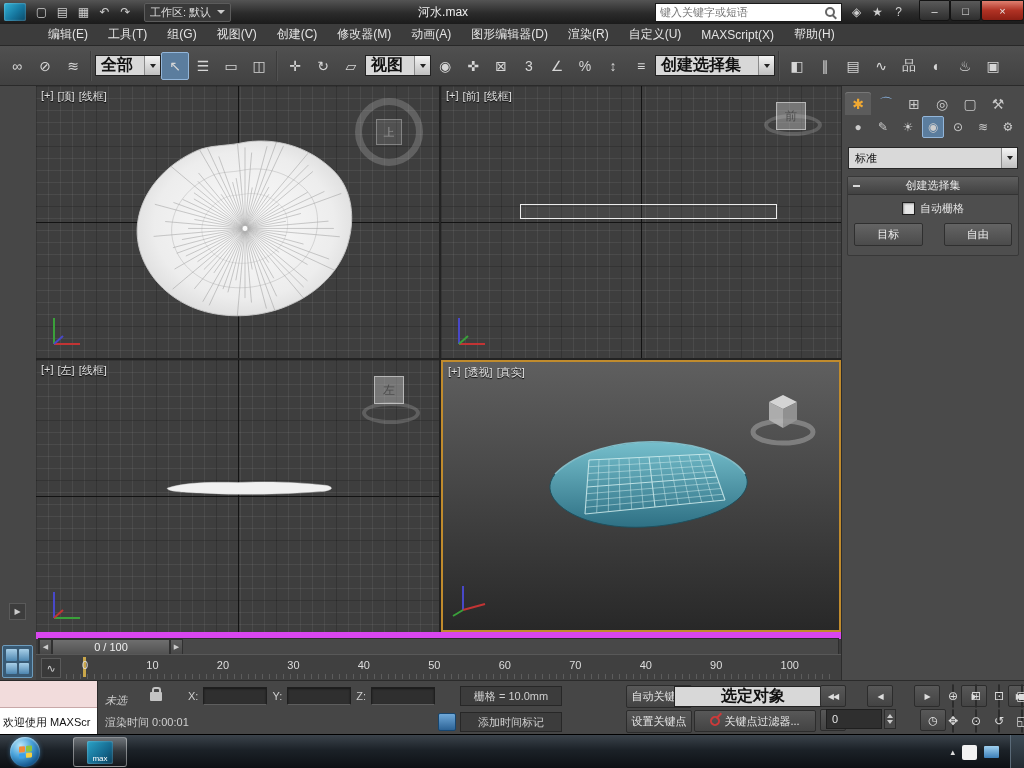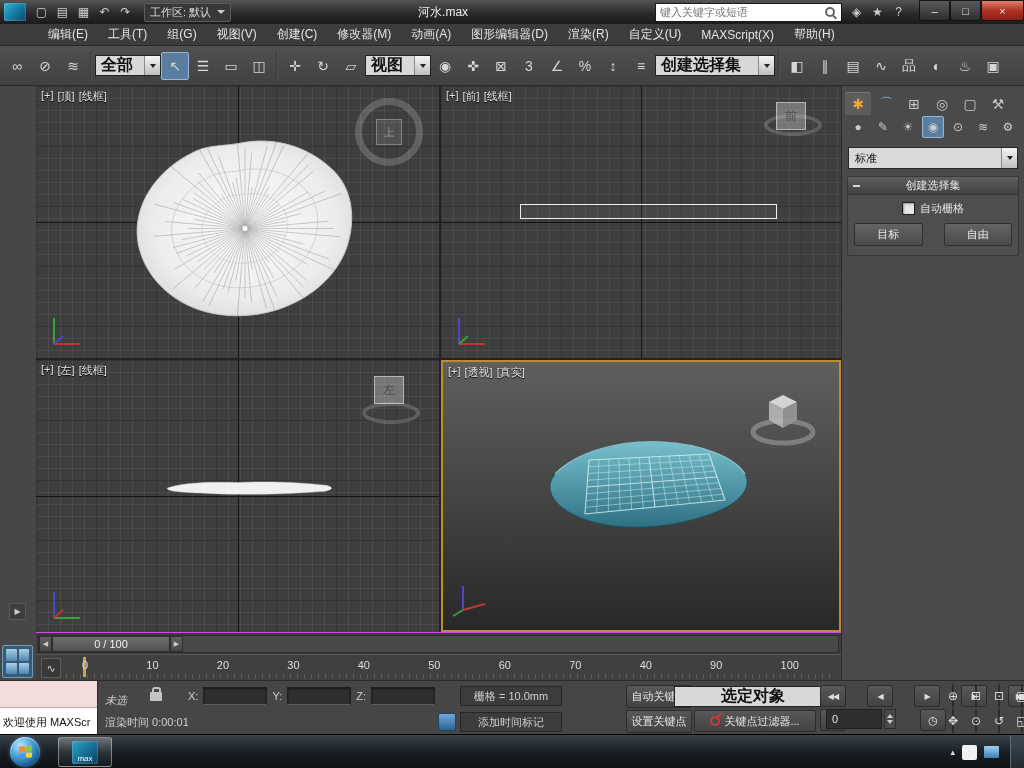--- a/index.html
+++ b/index.html
@@ -117,21 +117,21 @@
   .obj-btns{display:flex;gap:21px;justify-content:center;padding:5px 6px 9px;}
   .obj-btn{width:77px;height:21px;display:flex;align-items:center;justify-content:center;
     background:linear-gradient(#646464,#4b4b4b);border:1px solid #2f2f2f;border-radius:2px;color:#ececec;}
   .name-row{display:flex;align-items:center;gap:5px;padding:7px 6px 9px;}
   .name-input{flex:1;height:18px;background:#2f2f2f;border:1px solid #1d1d1d;border-bottom-color:#5a5a5a;
     box-shadow:inset 0 1px 3px rgba(0,0,0,.55);}
   .color-swatch{width:18px;height:18px;background:#ececec;border:1px solid #141414;}
 
   
   .timeslider{position:absolute;left:36px;top:632px;width:805px;height:22px;background:#3c3c3c;
-    border-top:1px solid #d946ef;display:flex;align-items:center;padding:0 2px;box-sizing:border-box;}
+    border-top:7px solid #d946ef;display:flex;align-items:center;padding:0 2px;box-sizing:border-box;}
   .ts-track{flex:1;height:16px;background:#484848;border:1px solid #2e2e2e;display:flex;align-items:center;}
   .ts-prev,.ts-next{width:13px;height:16px;background:linear-gradient(#606060,#474747);border:1px solid #303030;
     box-sizing:border-box;color:#ccc;font-size:8px;display:flex;align-items:center;justify-content:center;}
   .ts-handle{width:118px;height:16px;background:linear-gradient(#6e6e6e,#525252);border:1px solid #303030;
     box-sizing:border-box;color:#f0f0f0;font-size:11px;display:flex;align-items:center;justify-content:center;}
   .trackbar{position:absolute;left:36px;top:654px;width:805px;height:26px;background:#404040;
     border-top:1px solid #585858;box-sizing:border-box;}
   .mce-btn{position:absolute;left:5px;top:3px;width:18px;height:18px;border:1px solid #5a5a5a;background:#393939;
     color:#ccc;font-size:11px;display:flex;align-items:center;justify-content:center;}
   .tb-ticks{position:absolute;left:46px;right:42px;top:4px;display:flex;justify-content:space-between;
@@ -193,21 +193,21 @@
   .start-orb{width:30px;height:30px;margin-left:10px;border-radius:50%;
     background:radial-gradient(circle at 35% 28%,#b8e6fa,#47a0d8 40%,#175a90 72%,#0a2f4e);
     box-shadow:inset 0 1px 2px rgba(255,255,255,.6),0 0 4px rgba(80,160,220,.5);
     display:flex;align-items:center;justify-content:center;}
   .flag{width:13px;height:12px;display:grid;grid-template-columns:1fr 1fr;grid-template-rows:1fr 1fr;gap:1px;transform:skewY(-6deg);}
   .flag span{border-radius:1px;}
   .flag span:nth-child(1){background:#f28a3a;}
   .flag span:nth-child(2){background:#8cc63f;}
   .flag span:nth-child(3){background:#3aa0e8;}
   .flag span:nth-child(4){background:#f8d040;}
-  .task-max{width:52px;height:28px;margin-left:18px;border-radius:3px;
+  .task-max{width:52px;height:28px;margin-left:33px;border-radius:3px;
     background:linear-gradient(rgba(255,255,255,.28),rgba(255,255,255,.10) 50%,rgba(255,255,255,.03));
     border:1px solid rgba(255,255,255,.4);display:flex;align-items:center;justify-content:center;}
   .max-logo{width:26px;height:23px;border-radius:2px;position:relative;
     background:linear-gradient(135deg,#2ba4c8 0%,#14688e 60%,#0a3e58 100%);
     box-shadow:inset 0 0 2px rgba(255,255,255,.5);}
   .max-logo span{position:absolute;left:0;right:0;bottom:1px;text-align:center;font-size:8px;color:#fff;}
   .tray{margin-left:auto;display:flex;align-items:center;gap:7px;height:100%;}
   .tray-up{color:#ddd;font-size:9px;}
   .tray-ic1{width:15px;height:15px;background:#f2f2f2;border-radius:2px;}
   .tray-ic2{width:15px;height:12px;background:linear-gradient(#9fd0f0,#3c7fb8);border-radius:1px;}

